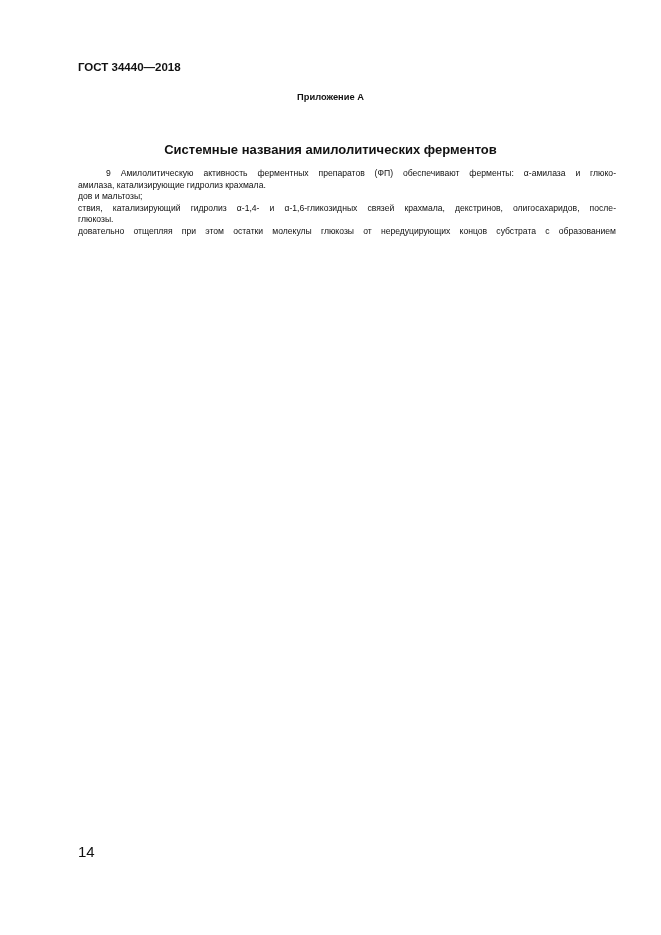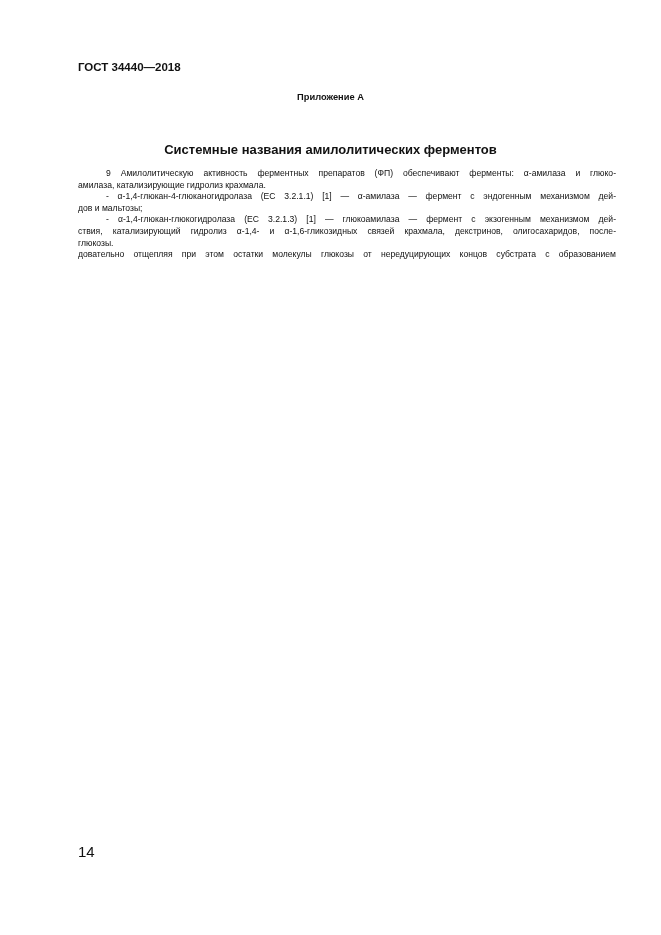--- a/index.html
+++ b/index.html
@@ -24,21 +24,19 @@
 
 <div class="appendix">
   <div>Приложение А</div>
 </div>
 
 <div class="title">Системные названия амилолитических ферментов</div>
 
 <div class="body">
   <span class="line indent">9 Амилолитическую активность ферментных препаратов (ФП) обеспечивают ферменты: α-амилаза и глюко-</span>
   <span class="line last">амилаза, катализирующие гидролиз крахмала.</span>
-  <span class="line indent">- α-1,4-глюкан-4-глюканогидролаза (ЕС 3.2.1.1) [1] — α-амилаза — фермент с эндогенным механизмом дей-</span>
   <span class="line last">дов и мальтозы;</span>
-  <span class="line indent">- α-1,4-глюкан-глюкогидролаза (ЕС 3.2.1.3) [1] — глюкоамилаза — фермент с экзогенным механизмом дей-</span>
   <span class="line">ствия, катализирующий гидролиз α-1,4- и α-1,6-гликозидных связей крахмала, декстринов, олигосахаридов, после-</span>
   <span class="line last">глюкозы.</span>
   <span class="line">довательно отщепляя при этом остатки молекулы глюкозы от нередуцирующих концов субстрата с образованием</span>
 </div>
 
 <div class="pagenum">14</div>
 
 </body></html>

